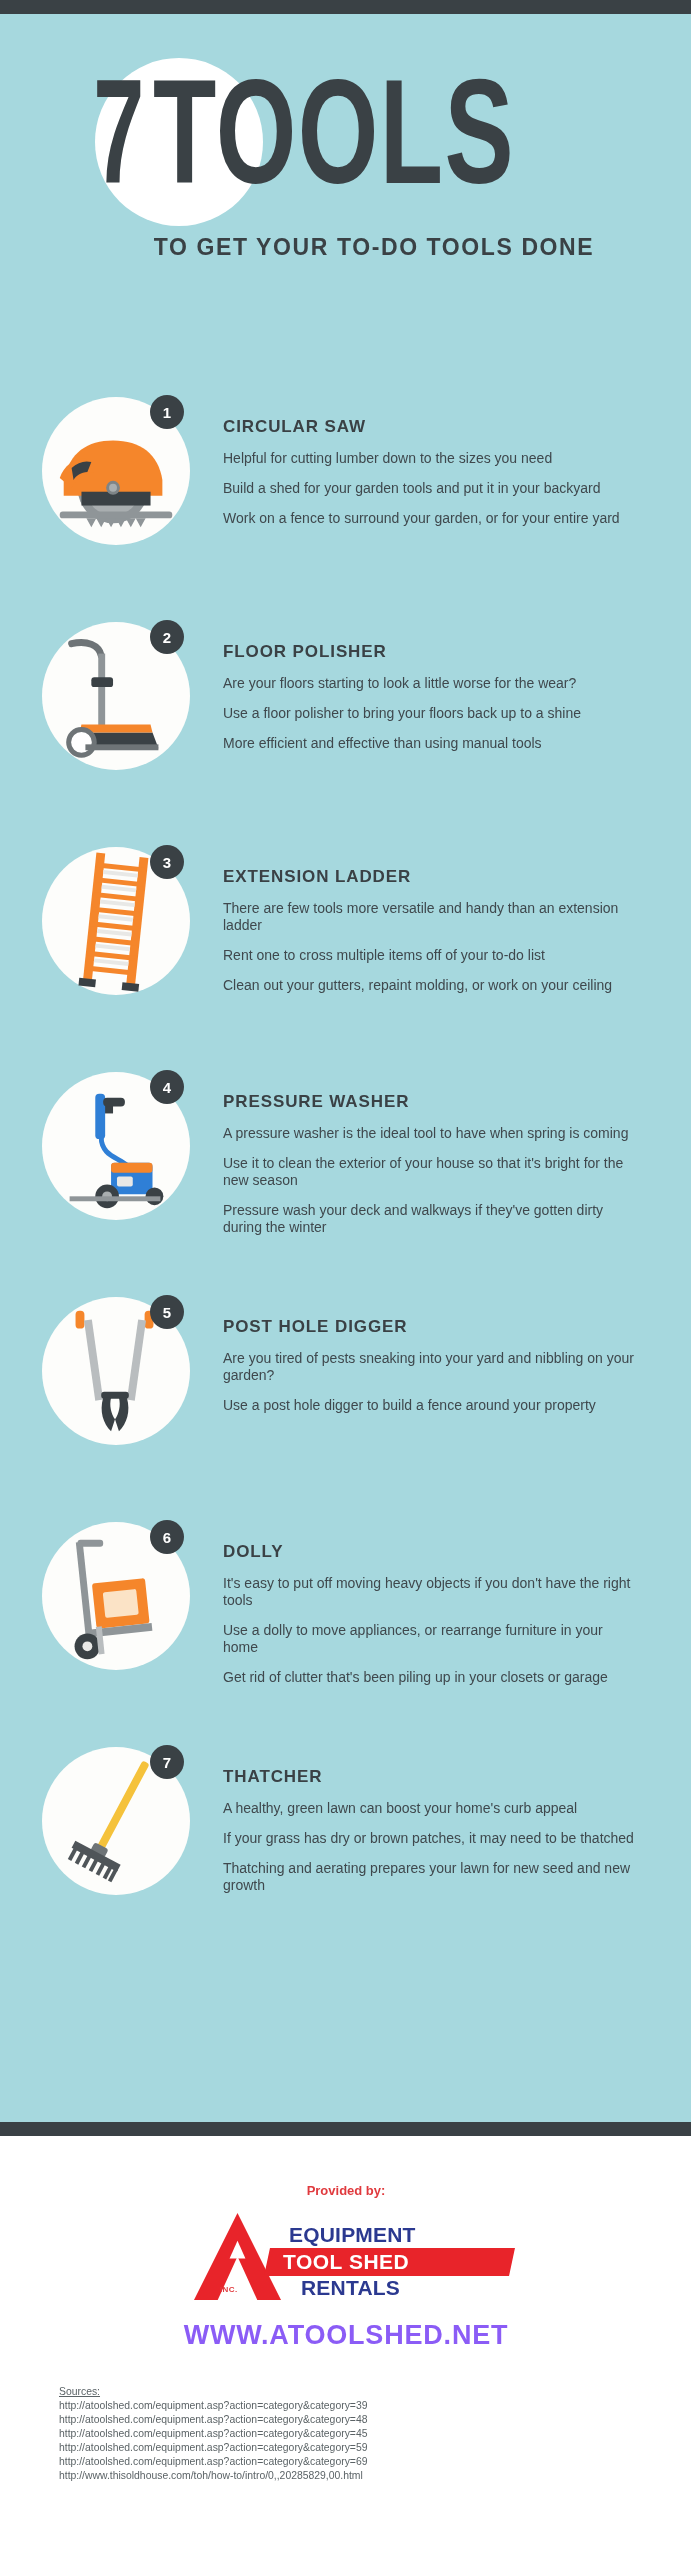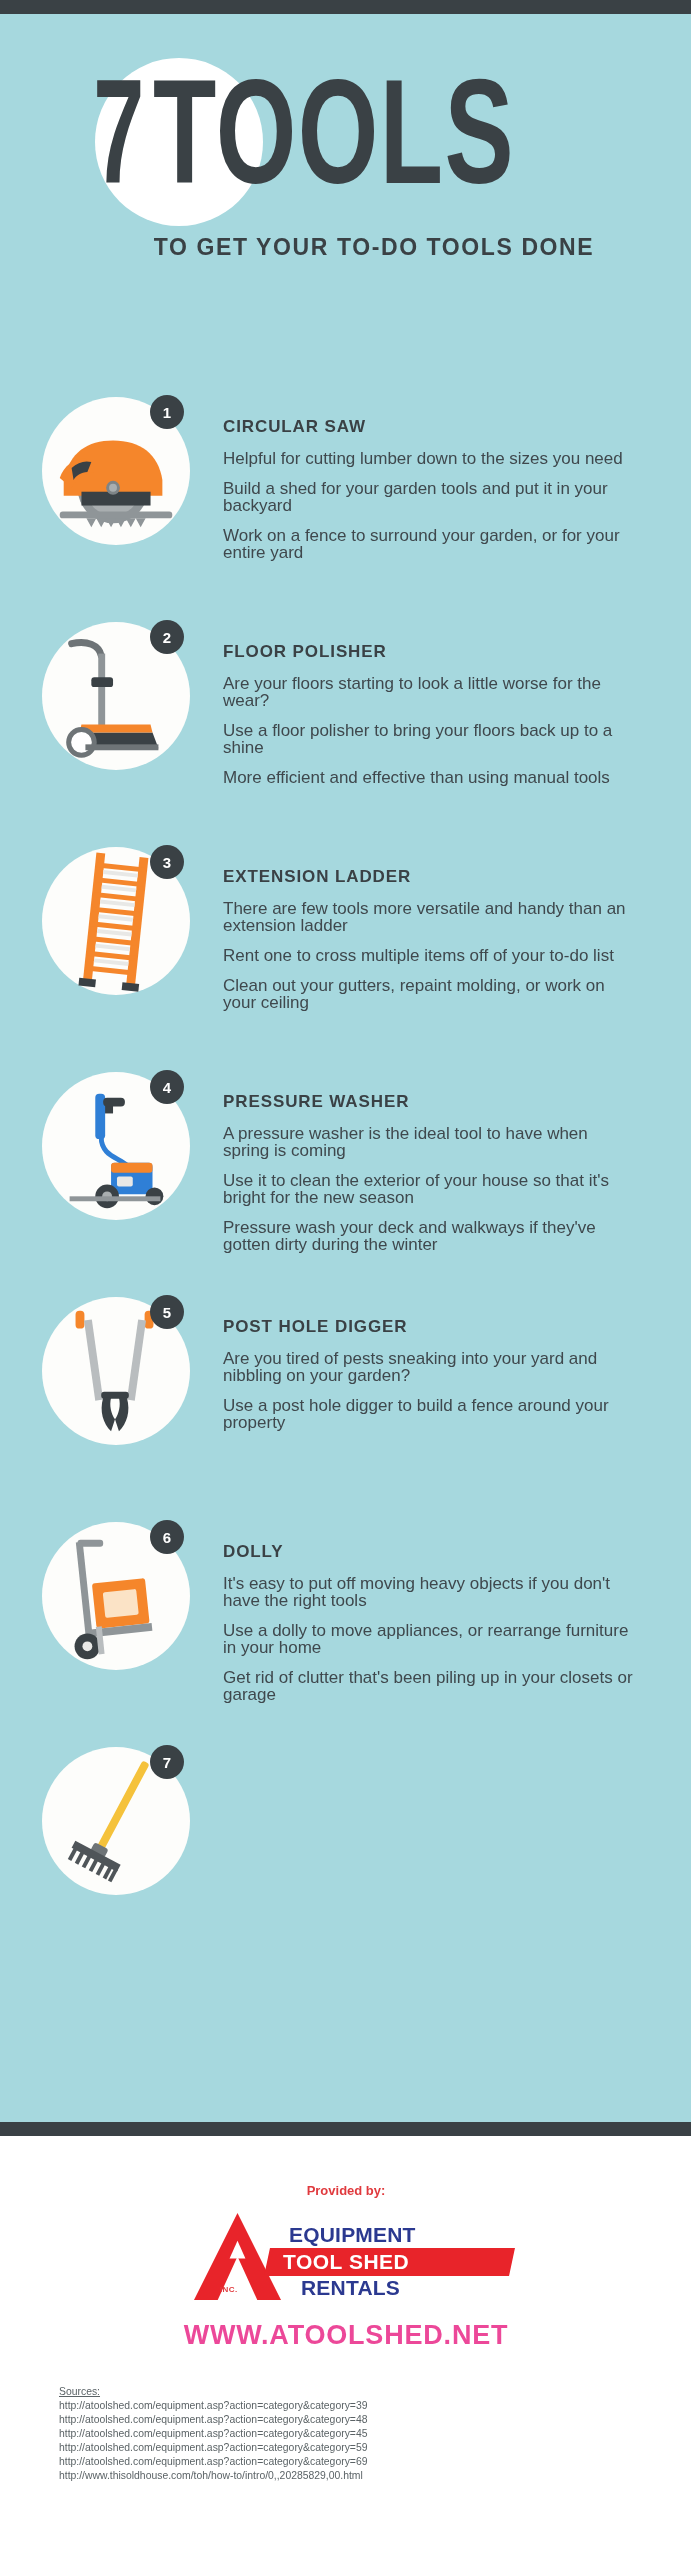--- a/index.html
+++ b/index.html
@@ -139,21 +139,21 @@
   .tool-title {
     color: #3a4145;
     font-size: 17px;
     font-weight: 700;
     letter-spacing: 0.9px;
     margin-bottom: 13px;
     margin-top: 16px;
   }
   .tool-p {
     color: #3f484d;
-    font-size: 17px;
+    font-size: 14px;
     line-height: 17px;
     margin-bottom: 13px;
     max-width: 415px;
   }
   .tool-p:last-child { margin-bottom: 0; }
 
   
   .footer {
     position: absolute;
     left: 0; top: 2136px;
@@ -221,21 +221,21 @@
     font-size: 21px;
     font-weight: 700;
     color: #2b3990;
     letter-spacing: 0.2px;
   }
   .site {
     position: absolute;
     left: 0; top: 184px;
     width: 692px;
     text-align: center;
-    color: #ec4899;
+    color: #8b5cf6;
     font-size: 27px;
     font-weight: 700;
     letter-spacing: 0.8px;
   }
   .sources {
     position: absolute;
     left: 59px; top: 249px;
     width: 593px;
   }
   .sources-label {
@@ -446,20 +446,26 @@
               <rect x="66" y="118" width="4" height="14"></rect>
               <rect x="74" y="118" width="4" height="14"></rect>
               <rect x="82" y="118" width="4" height="14"></rect>
               <rect x="90" y="118" width="4" height="14"></rect>
               <rect x="96" y="118" width="4" height="14"></rect>
             </g>
           </g>
         </svg>
         <div class="badge">7</div>
       </div>
+      <div class="text-col">
+        <div class="tool-title">THATCHER</div>
+        <div class="tool-p">A healthy, green lawn can boost your home's curb appeal</div>
+        <div class="tool-p">If your grass has dry or brown patches, it may need to be thatched</div>
+        <div class="tool-p">Thatching and aerating prepares your lawn for new seed and new growth</div>
+      </div>
     </div>
 
   </div>
 
   <div class="bar-mid"></div>
 
   <div class="footer">
     <div class="provided">Provided by:</div>
 
     <div class="logo">

